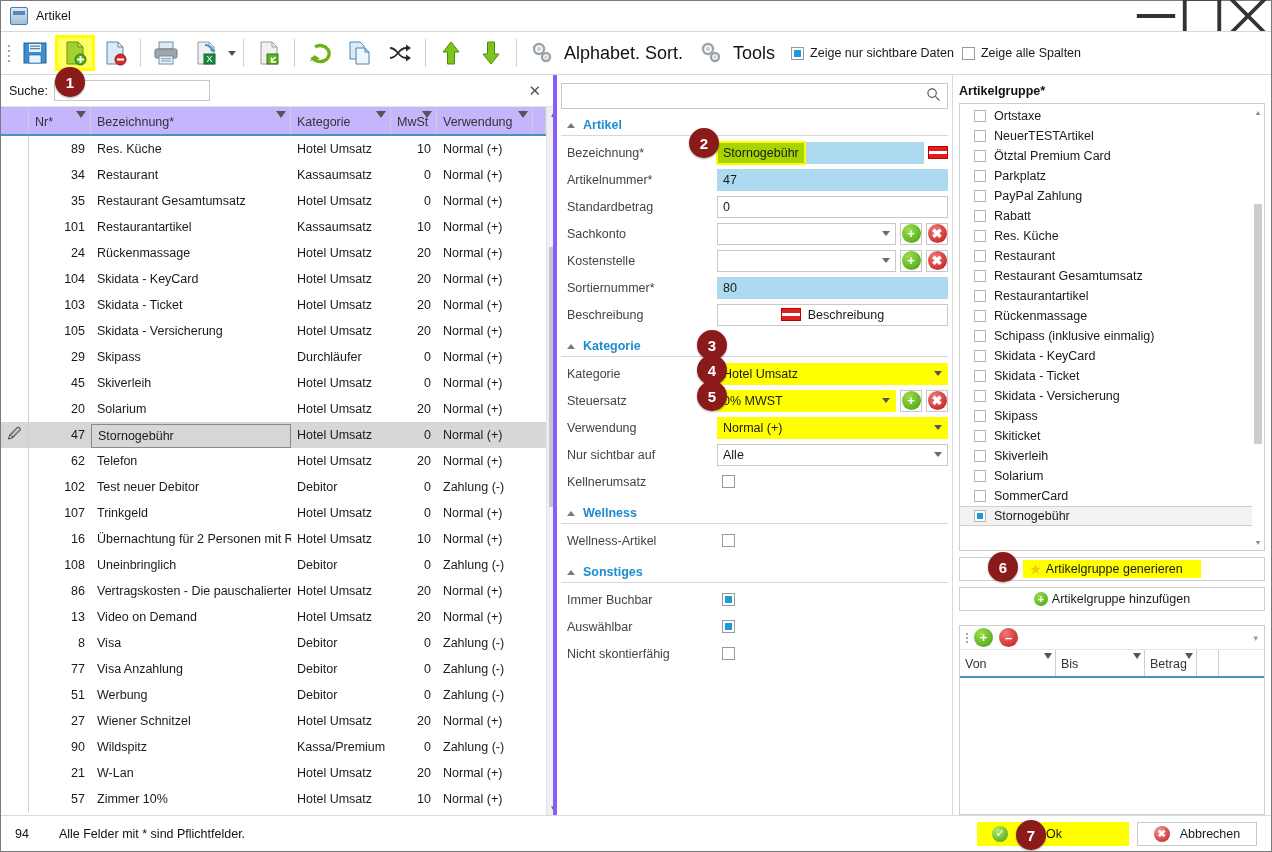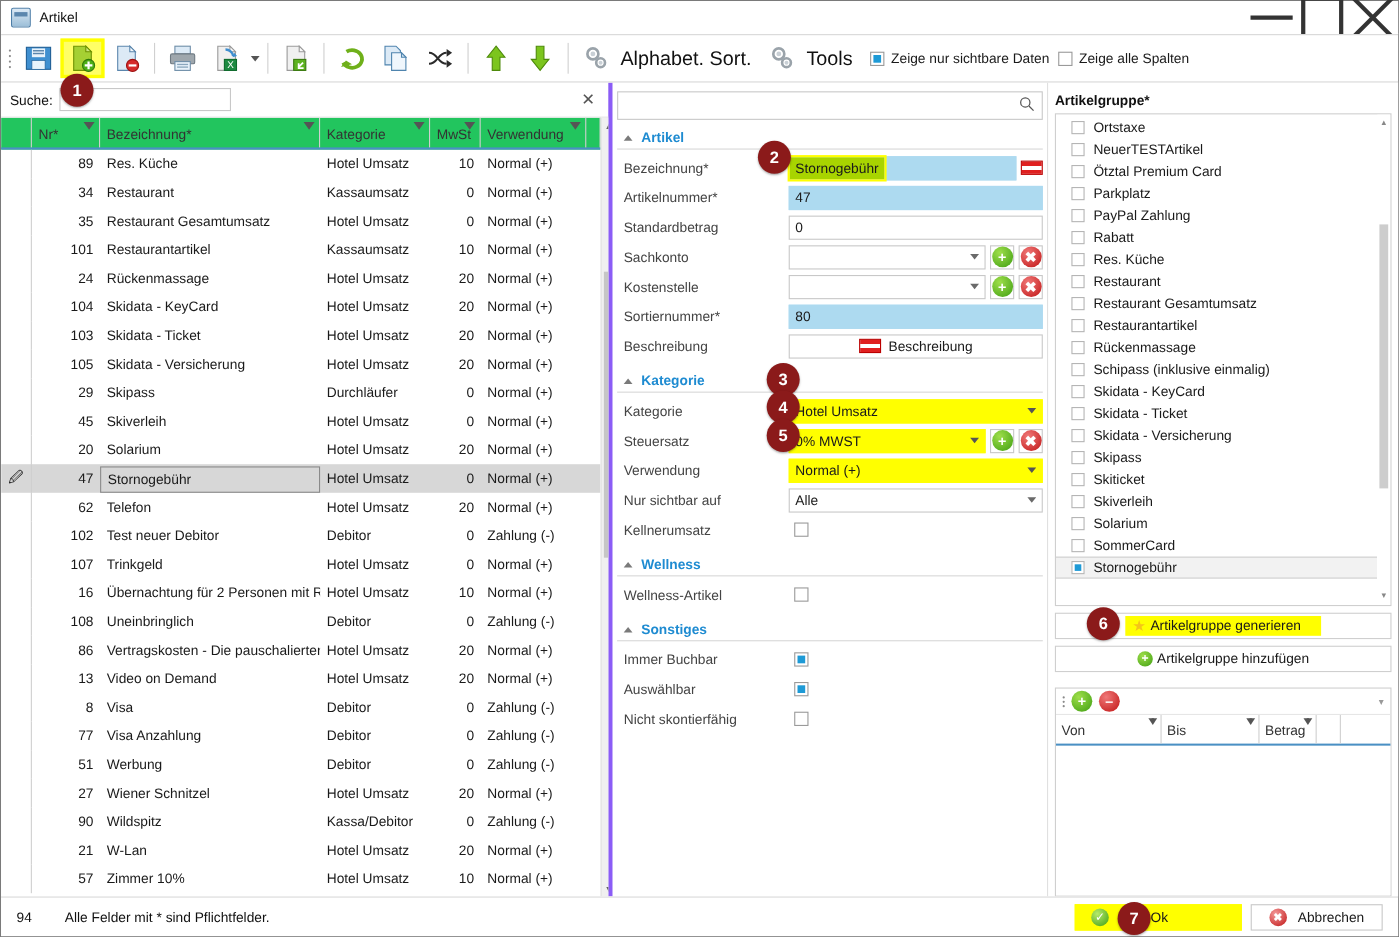--- a/index.html
+++ b/index.html
@@ -91,21 +91,21 @@
     width:156px;height:21px;border:1px solid #c8c8c8;background:#fff;
   }
   .search-x{ margin-left:auto; color:#555; font-size:15px; line-height:1;
              padding:0 4px;}
   
   .grid { flex:1 1 auto; display:flex; flex-direction:column; min-height:0;
           position:relative; overflow:hidden; }
   .grid-head {
     display:flex; height:29px; flex:0 0 29px;
     border-bottom:2px solid #4a90c4;
-    background:#22c55e;
+    background:#c4b5fd;
   }
   .gh {
     display:flex;align-items:flex-end; position:relative;
     border-right:1px solid #cfcfcf;
     font-size:12.5px; color:#333; padding:0 6px 5px 6px;
     font-weight:400;
   }
   .gh .fil {
     position:absolute; right:4px; top:4px;
     width:0;height:0;border-left:5px solid transparent;border-right:5px solid transparent;
@@ -707,21 +707,21 @@
                   <div class="cell c-bez">Wiener Schnitzel</div>
                   <div class="cell c-kat">Hotel Umsatz</div>
                   <div class="cell num c-mwst">20</div>
                   <div class="cell c-ver">Normal (+)</div>
                   <div class="cell c-end"></div>
                 </div>
                 <div class="row">
                   <div class="cell ind c-ind"></div>
                   <div class="cell num c-nr">90</div>
                   <div class="cell c-bez">Wildspitz</div>
-                  <div class="cell c-kat">Kassa/Debitor</div>
+                  <div class="cell c-kat">Kassa/Premium</div>
                   <div class="cell num c-mwst">0</div>
                   <div class="cell c-ver">Zahlung (-)</div>
                   <div class="cell c-end"></div>
                 </div>
                 <div class="row">
                   <div class="cell ind c-ind"></div>
                   <div class="cell num c-nr">21</div>
                   <div class="cell c-bez">W-Lan</div>
                   <div class="cell c-kat">Hotel Umsatz</div>
                   <div class="cell num c-mwst">20</div>

